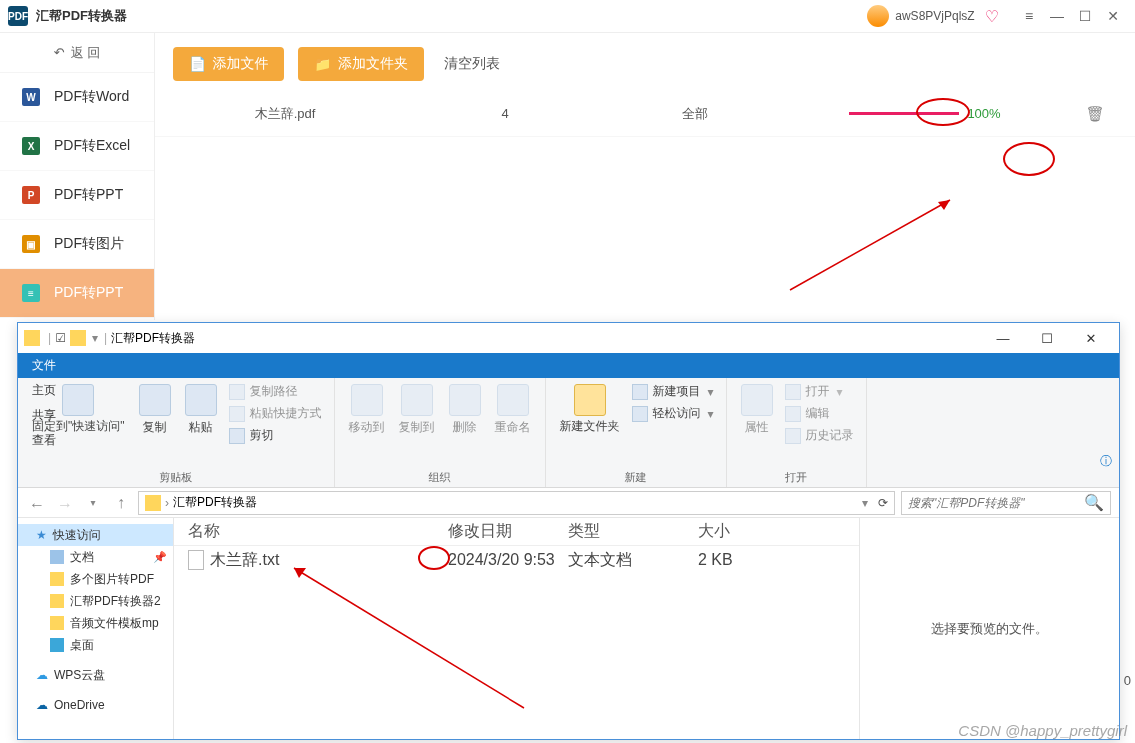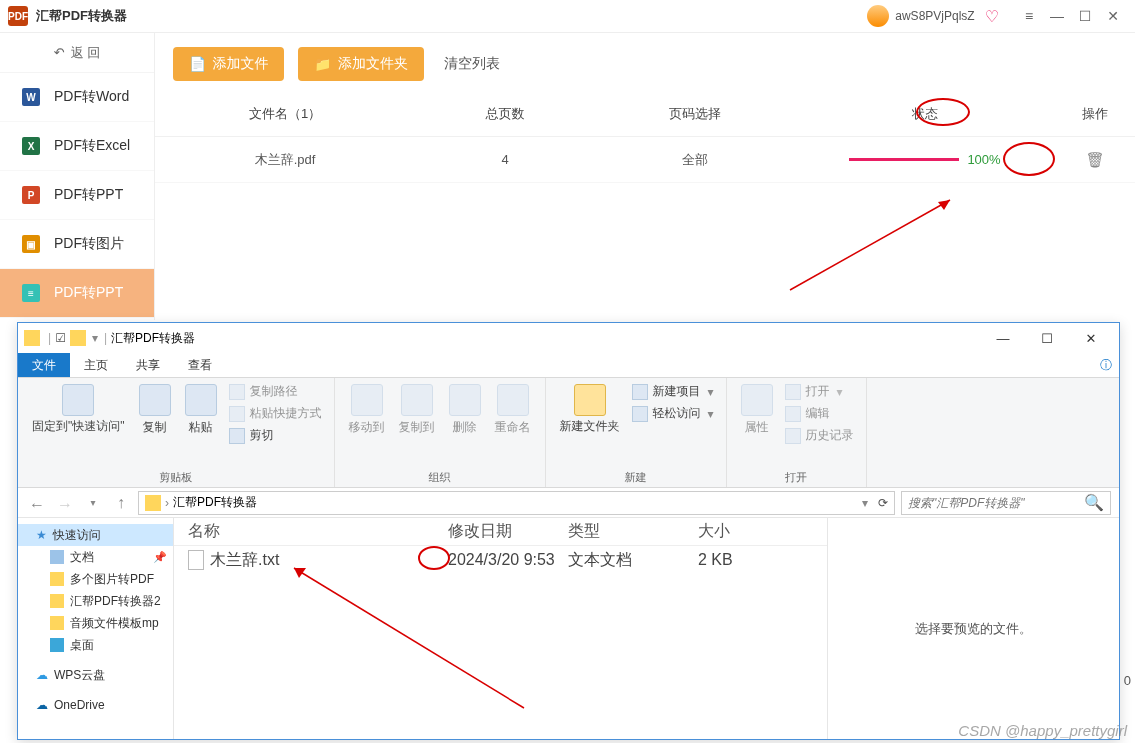--- a/index.html
+++ b/index.html
@@ -1,21 +1,21 @@
 <!DOCTYPE html>
 <html><head>
 <meta charset="utf-8">
 <style>
 * { box-sizing: border-box; margin: 0; padding: 0; font-family: "Microsoft YaHei", sans-serif; }
 body { width: 1135px; height: 743px; background: #fff; position: relative; overflow: hidden; }
 
 
 .app { position: absolute; top: 0; left: 0; width: 1135px; height: 320px; background: #fff; }
 .titlebar { height: 33px; display: flex; align-items: center; padding: 0 8px; border-bottom: 1px solid #eee; }
-.app-logo { width: 20px; height: 20px; background: #c2410c; border-radius: 3px; color: #fff; font-size: 10px; font-weight: bold; display: flex; align-items: center; justify-content: center; }
+.app-logo { width: 20px; height: 20px; background: #0c4a6e; border-radius: 3px; color: #fff; font-size: 10px; font-weight: bold; display: flex; align-items: center; justify-content: center; }
 .app-title { margin-left: 8px; font-size: 13px; font-weight: 600; color: #333; flex: 0 0 auto; }
 .titlebar .spacer { flex: 1; }
 .avatar { width: 22px; height: 22px; border-radius: 50%; background: linear-gradient(#ffcc80,#fb8c00); margin-right: 6px; }
 .username { font-size: 12px; color: #555; margin-right: 10px; }
 .heart-icon { color: #e91e63; font-size: 16px; margin-right: 16px; }
 .win-btn { width: 28px; height: 28px; display: flex; align-items: center; justify-content: center; color: #666; font-size: 14px; cursor: pointer; }
 
 .app-body { display: flex; height: calc(100% - 33px); }
 .sidebar { width: 192px; background: #fff; border-right: 1px solid #eee; }
 .back-row { height: 40px; display: flex; align-items: center; justify-content: center; gap: 6px; font-size: 13px; color: #666; border-bottom: 1px solid #f4f4f4; }
@@ -40,21 +40,21 @@
 .arrow { position: absolute; pointer-events: none; }
 
 
 .explorer { position: absolute; left: 17px; top: 322px; width: 1103px; height: 418px; background: #fff; border: 1px solid #4a90d9; box-shadow: 0 3px 12px rgba(0,0,0,.15); }
 .ex-title { height: 30px; display: flex; align-items: center; padding: 0 6px; font-size: 12px; }
 .ex-title .tico { width: 16px; height: 16px; background: #ffd65c; margin-right: 4px; }
 .ex-title .sep { color: #aaa; margin: 0 4px; }
 .ex-winbtns { margin-left: auto; display: flex; }
 .ex-winbtns div { width: 44px; height: 28px; display: flex; align-items: center; justify-content: center; color: #333; cursor: pointer; font-size: 13px; }
 
-.ex-tabs { height: 25px; display: flex; align-items: stretch; font-size: 12px; background: #fff; border-bottom: 1px solid #d9d9d9; }
+.ex-tabs { height: 25px; display: flex; align-items: stretch; font-size: 12px; background: #fff; border-bottom: 1px solid #d9d9d9; flex-direction: column; }
 .ex-tab { padding: 4px 14px; color: #333; cursor: pointer; }
 .ex-tab.active { background: #1979ca; color: #fff; }
 .ex-help { margin-left: auto; width: 26px; display: flex; align-items: center; justify-content: center; color: #1979ca; }
 
 .ribbon { height: 110px; background: #f5f6f7; border-bottom: 1px solid #d9d9d9; display: flex; font-size: 12px; }
 .rgroup { border-right: 1px solid #e2e2e2; padding: 4px 10px 2px; display: flex; flex-direction: column; }
 .rgroup .gbody { flex: 1; display: flex; gap: 6px; align-items: flex-start; }
 .rgroup .glabel { text-align: center; color: #666; font-size: 11px; padding-top: 2px; margin-top: 12px; }
 .rbtn-lg { display: flex; flex-direction: column; align-items: center; gap: 3px; padding: 2px 4px; cursor: pointer; color: #444; }
 .rbtn-lg .rico { width: 32px; height: 32px; background: #dde7f3; border: 1px solid #b8cce0; border-radius: 3px; }
@@ -78,21 +78,21 @@
 .tree-item .tico2 { width: 14px; height: 14px; }
 .treesub { padding-left: 14px; }
 .pin-ico{color:#999;font-size:11px;margin-left:auto;margin-right:6px}
 
 .filepane { flex: 1; display: flex; }
 .filelist { flex: 1; position: relative; }
 .fhead, .frow { display: grid; grid-template-columns: 260px 120px 130px 110px; font-size: 16px; color: #444; align-items: center; height: 28px; padding-left: 14px; }
 .fhead { color: #555; border-bottom: 1px solid #eee; }
 .fname { display: flex; align-items: center; gap: 6px; }
 .fname .fico2 { width: 16px; height: 20px; background: #fff; border: 1px solid #bbb; position: relative; }
-.preview { width: 292px; border-left: 1px solid #e6e6e6; display: flex; align-items: center; justify-content: center; font-size: 13px; color: #555; }
+.preview { width: 260px; border-left: 1px solid #e6e6e6; display: flex; align-items: center; justify-content: center; font-size: 13px; color: #555; }
 
 .watermark { position: absolute; right: 8px; bottom: 4px; color: rgba(120,120,120,.65); font-size: 15px; font-style: italic; pointer-events: none; }
 .footer-0 { position: absolute; right: 4px; bottom: 55px; font-size: 13px; color: #555; }
 </style>
 </head>
 <body>
 
 <div class="app">
   <div class="titlebar">
     <div class="app-logo">PDF</div>
@@ -139,27 +139,20 @@
             <span>📄</span>
             <span>添加文件</span>
           </button>
         <button class="ybtn">
             <span>📁</span>
             <span>添加文件夹</span>
           </button>
         <button class="clear">清空列表</button>
       </div>
       <div class="table">
-        <div class="thead">
-          <div>文件名（1）</div>
-          <div>总页数</div>
-          <div>页码选择</div>
-          <div>状态</div>
-          <div>操作</div>
-        </div>
         <div class="trow">
           <div>木兰辞.pdf</div>
           <div>4</div>
           <div>全部</div>
           <div class="prog-wrap">
             <div class="prog-bar">
                 <div class="prog-fill"></div>
               </div>
             <span class="prog-txt">100%</span>
           </div>

